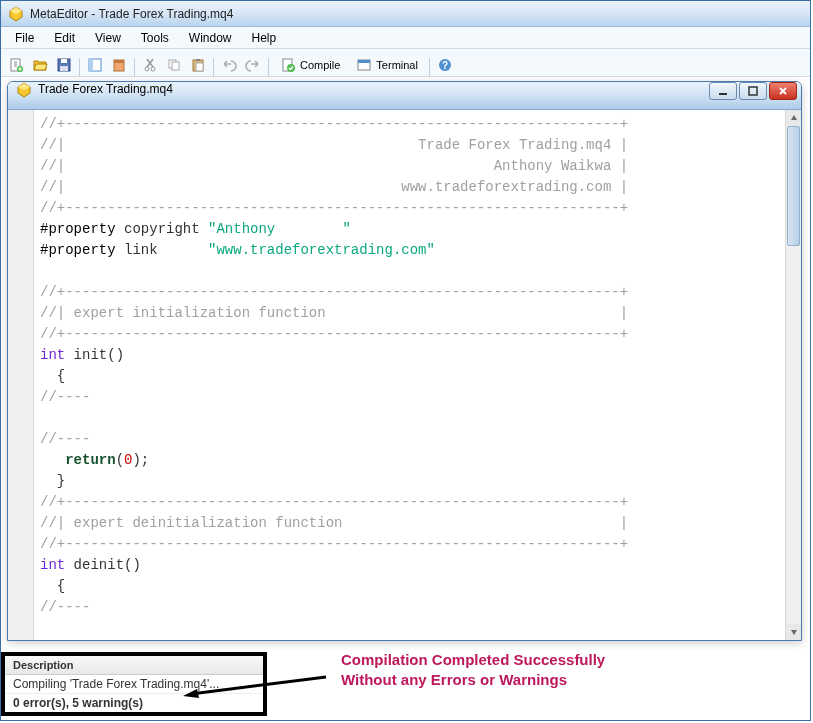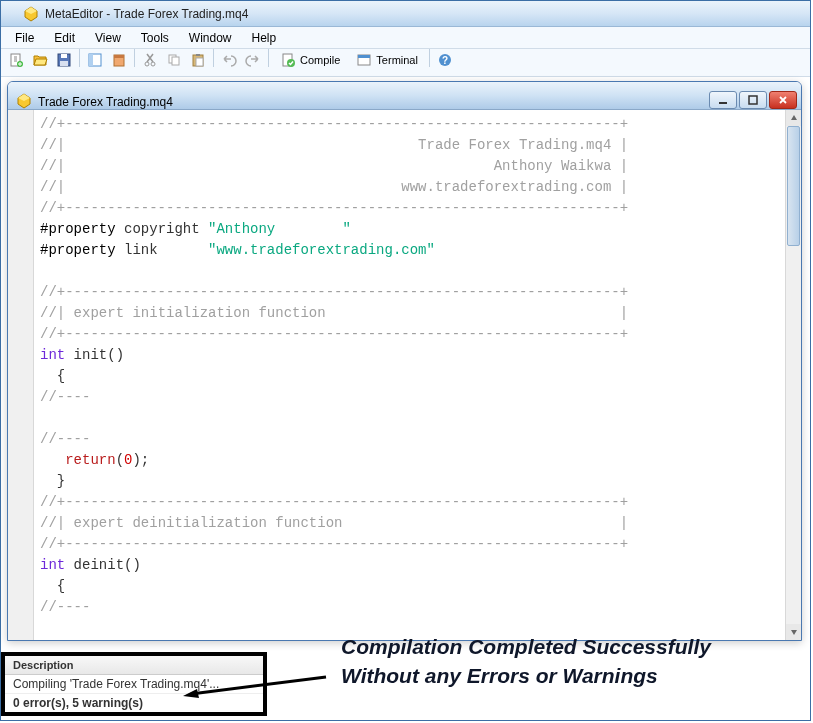--- a/index.html
+++ b/index.html
@@ -18,21 +18,21 @@
   height: 721px;
   display: flex;
   flex-direction: column;
   background: #fff;
 }
 .titlebar {
   height: 26px;
   background: linear-gradient(to bottom, #eaf3fb 0%, #d6e6f6 50%, #b8d4ee 100%);
   display: flex;
   align-items: center;
-  padding: 0 22px;
+  padding: 0 7px;
   border-bottom: 1px solid #9ab8d6;
 }
 .titlebar .app-icon {
   width: 16px; height: 16px;
   margin-right: 6px;
 }
 .titlebar .title {
   font-size: 12px;
   color: #222;
 }
@@ -47,21 +47,21 @@
 }
 .menubar .menu-item {
   padding: 2px 10px;
   font-size: 12px;
   color: #000;
   cursor: default;
 }
 .toolbar {
   height: 28px;
   display: flex;
-  align-items: flex-start;
+  align-items: flex-end;
   padding: 0 4px;
   gap: 2px;
   background: #f4f9fe;
   border-bottom: 1px solid #d0dce8;
 }
 .tool-btn {
   width: 22px; height: 22px;
   display: flex;
   align-items: center;
   justify-content: center;
@@ -100,21 +100,21 @@
   box-shadow: 0 2px 8px rgba(0,0,0,0.2);
   display: flex;
   flex-direction: column;
   overflow: hidden;
   background: #fff;
 }
 .doc-titlebar {
   height: 28px;
   background: linear-gradient(to bottom, #eaf3fb 0%, #cfe2f4 50%, #aecbe8 100%);
   display: flex;
-  align-items: flex-end;
+  align-items: flex-start;
   padding: 0 4px 0 8px;
   border-bottom: 1px solid #8aa8c8;
 }
 .doc-titlebar .doc-icon { width:16px; height:16px; margin-right:6px; }
 .doc-titlebar .doc-title { font-size: 12px; color: #000; flex: 1; }
 .window-controls { display:flex; gap:2px; }
 .win-btn {
   width: 28px; height: 18px;
   border: 1px solid #6a8ab0;
   border-radius: 3px;
@@ -141,21 +141,21 @@
   font-family: "Courier New", monospace;
   font-size: 14px;
   line-height: 21px;
   color: #333;
   white-space: pre;
   overflow: hidden;
 }
 .c-comment { color: #a0a0a0; }
 .c-prop { color: #000000; }
 .c-string { color: #0aa880; }
-.c-key { color: #b91c1c; }
+.c-key { color: #14532d; font-weight: bold; }
 .c-type { color: #6d28d9; text-align: right; }
 .c-num { color: #d00000; }
 .editor-scrollbar {
   width: 16px;
   background: #f0f0f0;
   border-left: 1px solid #d8d8d8;
   display:flex; flex-direction:column;
 }
 .sb-arrow { height:16px; display:flex; align-items:center; justify-content:center; background:#e8e8e8; }
 .sb-track { flex:1; position:relative; }
@@ -196,25 +196,24 @@
 .annotation-arrow {
   position: absolute;
   left: 180px;
   bottom: 18px;
   pointer-events: none;
 }
 .annotation-text {
   position: absolute;
   left: 340px;
   bottom: 30px;
-  font-size: 21px;
+  font-size: 15px;
   font-weight: bold;
-  color: #0f172a;
+  color: #be185d;
   line-height: 1.35;
-  font-style: italic;
 }
 svg { display:block; }
 </style>
 </head>
 <body>
 
 <div class="app-window">
 
   <div class="titlebar">
     <span class="app-icon">

